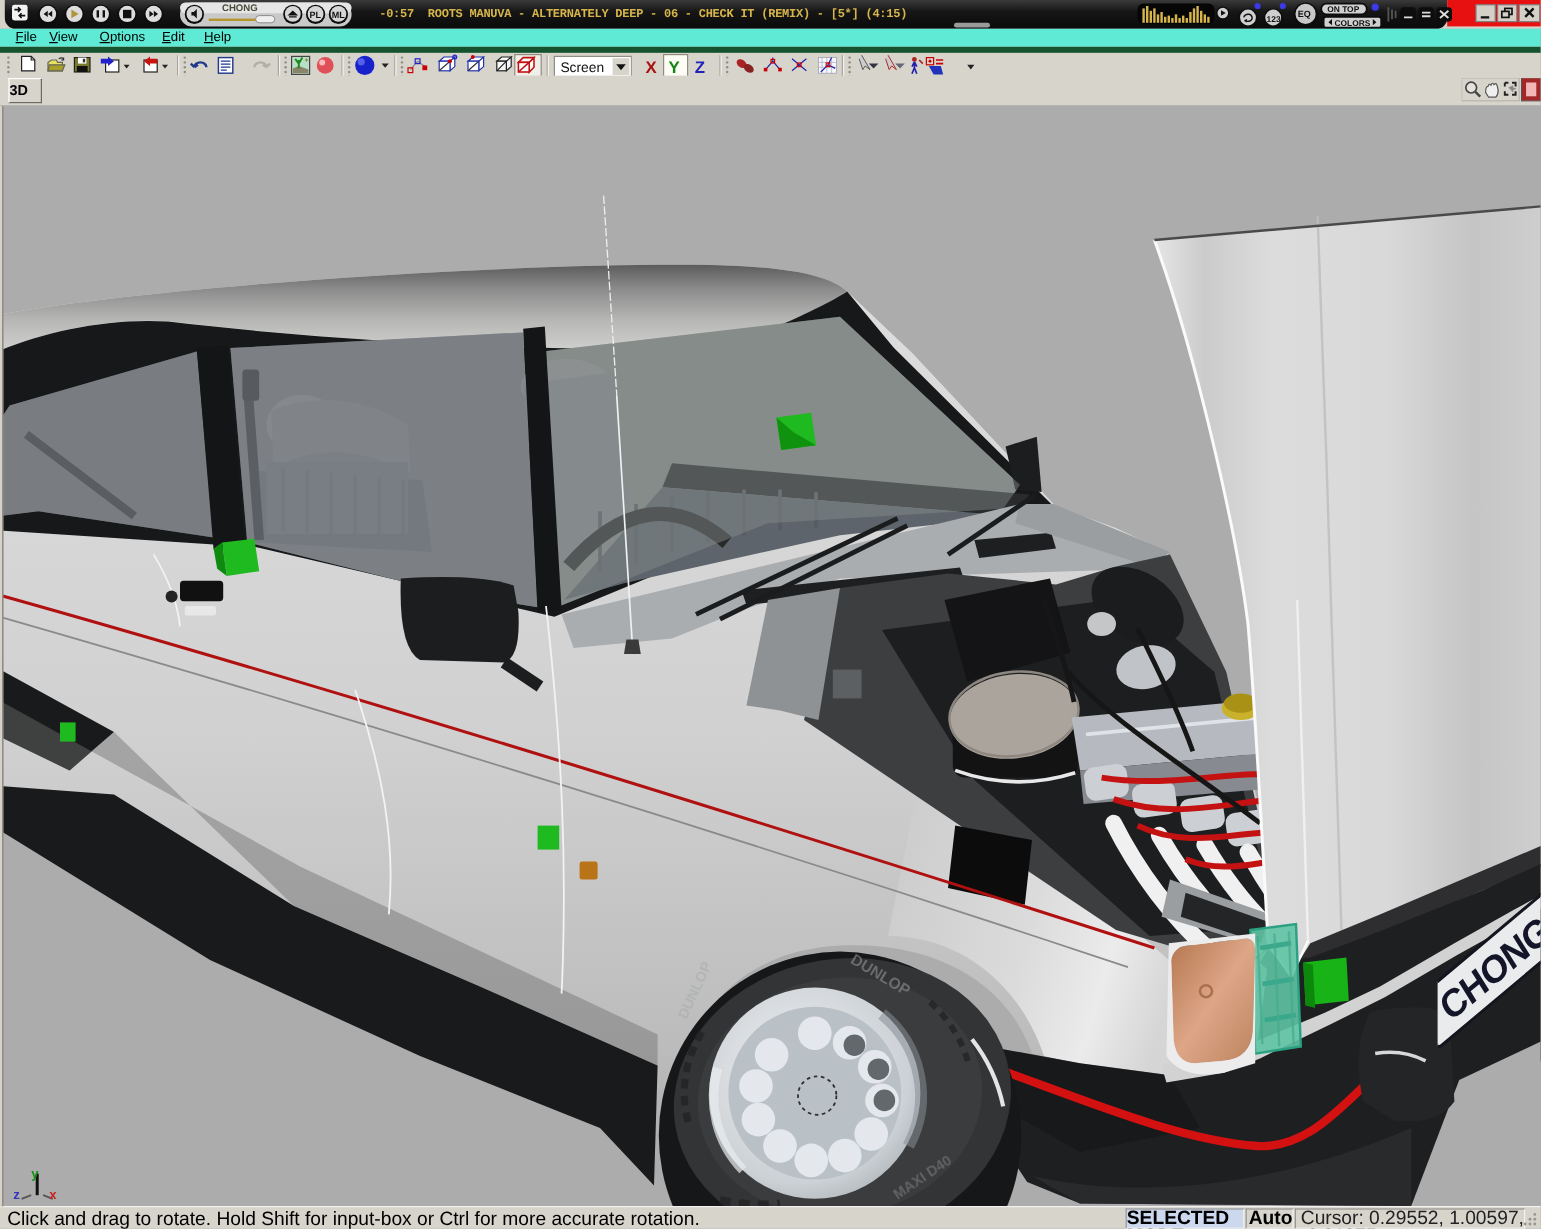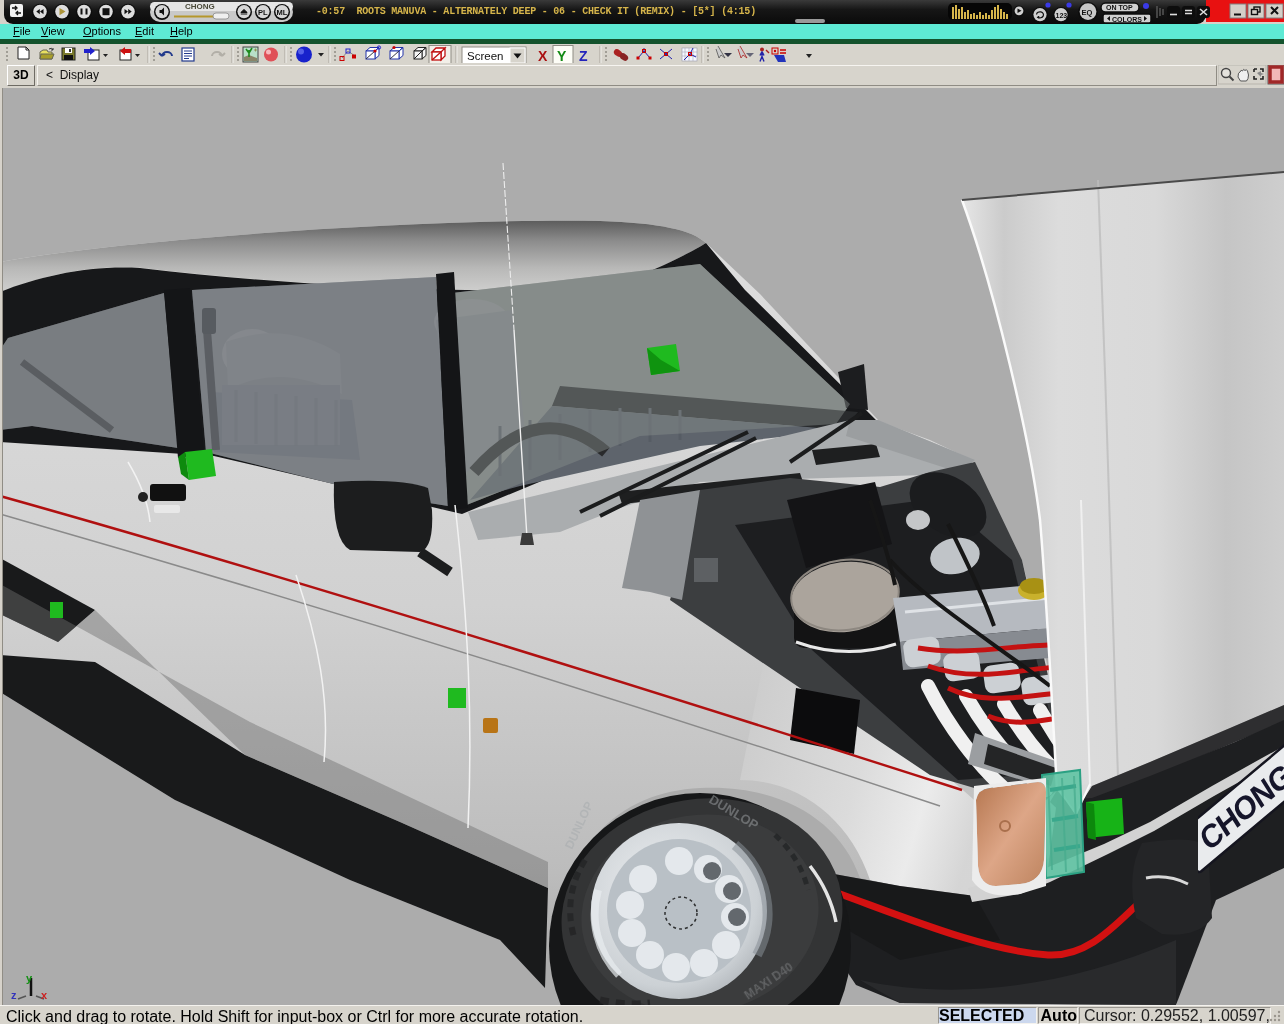--- a/index.html
+++ b/index.html
@@ -11,21 +11,21 @@
 #pbody{position:absolute;left:4px;top:0;width:1202px;height:24px;background:linear-gradient(#3a3a3a,#161616 40%,#0a0a0a);border-radius:0 0 9px 9px;}
 #redcap{position:absolute;left:1206px;top:0;width:78px;height:22px;background:#e81111;}
 
 #menubar{left:0;top:24px;width:1284px;height:15px;background:#5eead4;font-size:11px;color:#000;}
 #menubar span{position:absolute;top:1px;}
 #menubar u{text-decoration:underline;}
 
 #toolbar{left:0;top:39px;width:1284px;height:24px;background:#d7d4cc;border-top:5px solid #14532d;border-bottom:1px solid #9f9c94;}
 
 #tabbar{left:0;top:63px;width:1284px;height:25px;background:#d7d4cc;}
-#btn3d{position:absolute;left:7px;top:2px;width:26px;height:19px;background:#d7d4cc;border:1px solid #fff;border-right-color:#6e6b64;border-bottom-color:#6e6b64;font-weight:bold;font-size:12px;text-align:center;line-height:18px;}
+#btn3d{position:absolute;left:7px;top:2px;width:26px;height:19px;background:#d7d4cc;border:1px solid #fff;border-right-color:#6e6b64;border-bottom-color:#6e6b64;font-weight:bold;font-size:12px;line-height:18px;}
 #crumb{position:absolute;left:37px;top:2px;width:1178px;height:19px;border:1px solid #f6f4f0;border-right-color:#8f8c84;border-bottom-color:#8f8c84;font-size:12px;line-height:18px;color:#111;}
 
 #viewport{left:0;top:88px;width:1284px;height:917px;background:#acacac;}
 
 #status{left:0;top:1005px;width:1284px;height:19px;background:#d7d4cc;border-top:1px solid #f4f2ee;font-size:16px;color:#000;}
 .spanel{position:absolute;top:1px;height:15px;border:1px solid #999690;border-bottom-color:#f4f2ee;border-right-color:#f4f2ee;line-height:15px;}
 </style>
 </head>
 <body>
 
@@ -294,21 +294,20 @@
   <rect x="772" y="4" width="6" height="6" fill="none" stroke="#c00" stroke-width="1"></rect>
   <circle cx="775" cy="7" r="1.2" fill="#c00"></circle>
   <path d="M780,6 h6 m-6,3 h6" stroke="#c00" stroke-width="1.4"></path>
   <path d="M774,11 l4,7 h8 l-2,-7 Z" fill="#2233bb"></path>
   <path d="M806,10 l6,0 -3,4 Z" fill="#222"></path>
 </svg>
 </div>
 
 <div id="tabbar" class="abs">
   <div id="btn3d">3D</div>
-  <div id="crumb"><span style="margin-left:8px">&lt;&nbsp;&nbsp;Display</span></div>
   <svg class="abs" style="left:1218px;top:2px" width="66" height="21">
     <rect x="0" y="0" width="48" height="19" fill="#d7d4cc" stroke="#b8b5ad" stroke-width="1"></rect>
     <circle cx="8" cy="8" r="4.5" fill="#e4e2dc" stroke="#444" stroke-width="1.4"></circle>
     <path d="M11.5,11.5 l4,4" stroke="#444" stroke-width="2"></path>
     <path d="M20,12 q0,-5 2,-5 q1,-3 2.5,-1 q1,-3 2.5,-0.5 q1.5,-2 2.5,0.5 l1,4 q0,4 -2,6 h-6 Z" fill="#efefef" stroke="#555" stroke-width="1"></path>
     <path d="M36,4 h3 m3,0 h3 v3 m0,4 v3 h-3 m-3,0 h-3 v-3 m0,-4 v-3" stroke="#222" stroke-width="1.6" fill="none"></path>
     <path d="M39,8 l4,-2 v2 l3,1 -3,1 v2 Z" fill="#888"></path>
     <rect x="50" y="0" width="16" height="19" fill="#e8e6e0" stroke="#555" stroke-width="1"></rect>
     <rect x="52" y="2" width="12" height="15" fill="#f2b8b8" stroke="#a02828" stroke-width="3.5"></rect>
   </svg>

